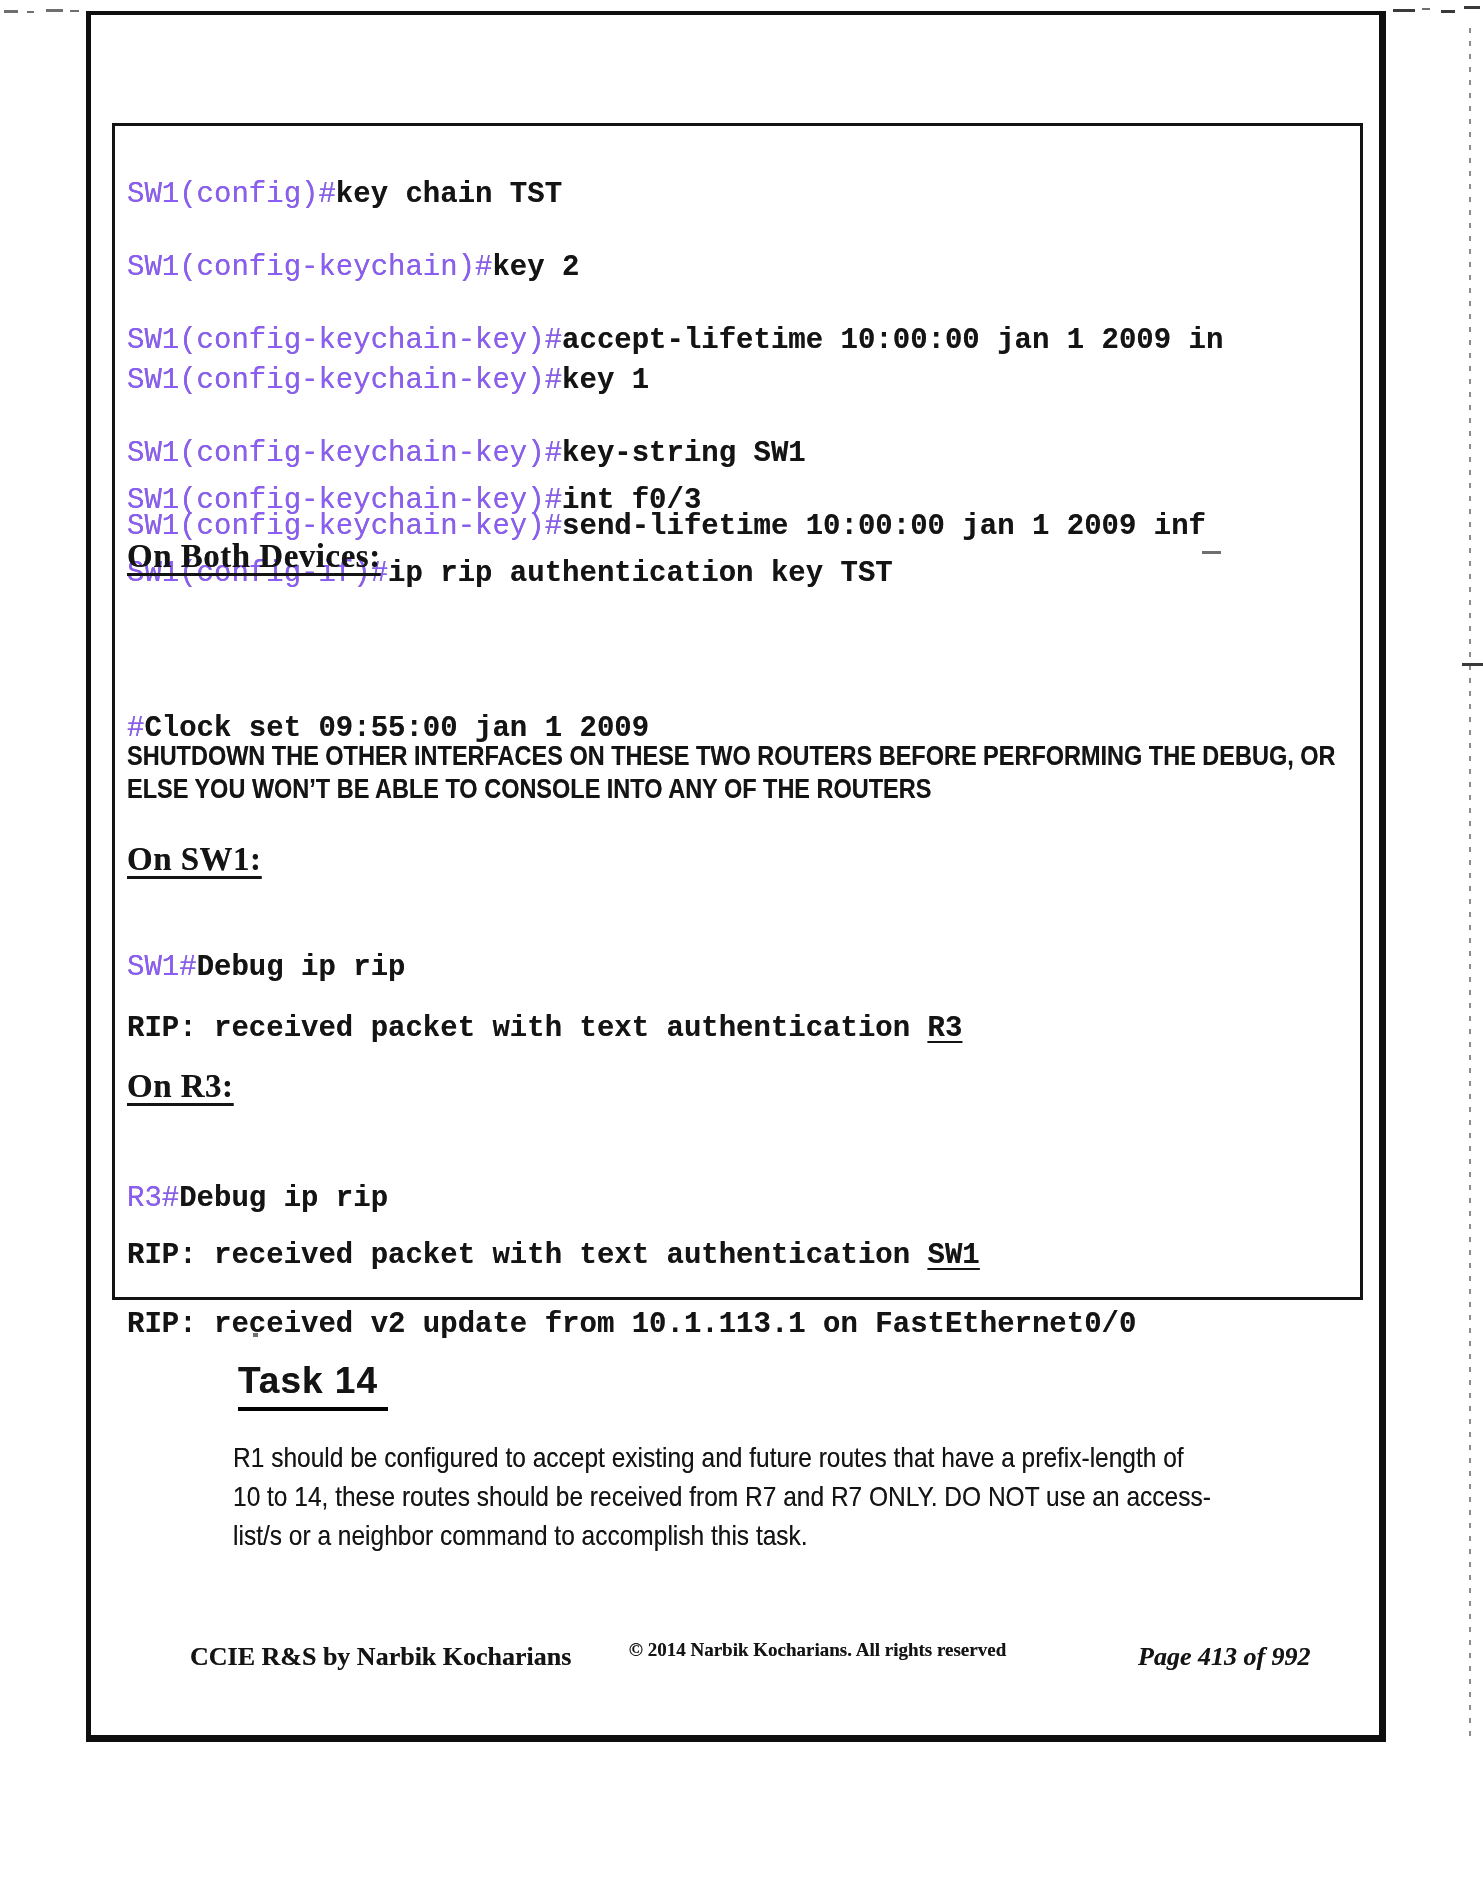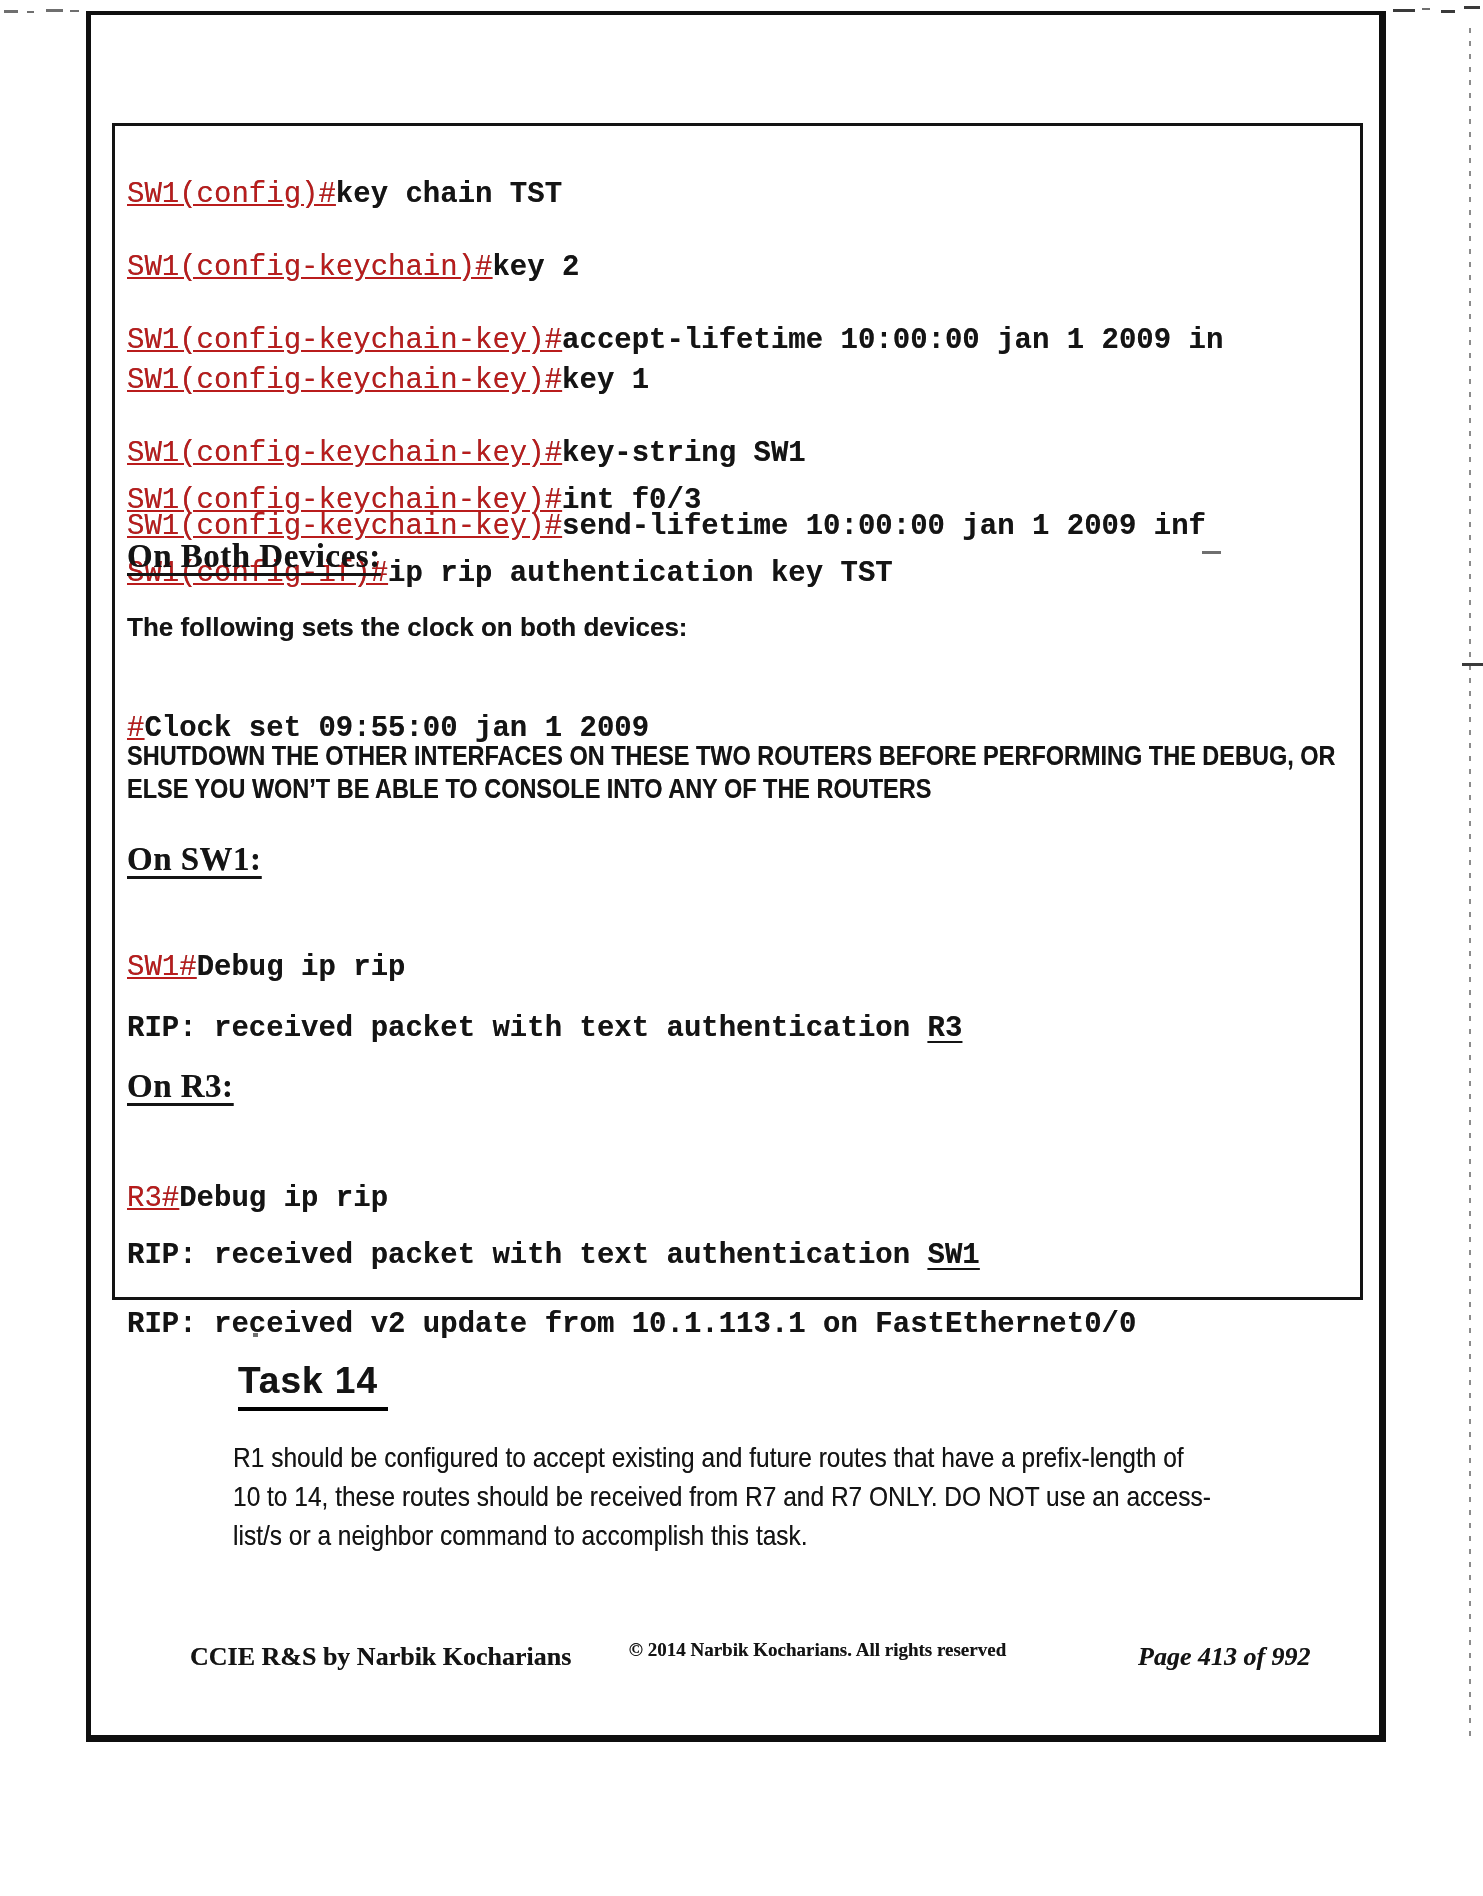--- a/index.html
+++ b/index.html
@@ -27,21 +27,21 @@
     box-sizing:border-box;
     border:3px solid #131313;
     background:transparent;
   }
   .blk{position:absolute;left:12px;white-space:pre;}
   .cline{
     font-family:"Liberation Mono",monospace;
     font-size:29px;line-height:37px;
     color:#141414;white-space:pre;
   }
-  .cp{font-weight:400;color:#b91c1c;text-decoration:underline;}
+  .cp{font-weight:400;color:#8b5cf6;}
   .cc{font-weight:700;}
   .cout .cline{line-height:33px;font-weight:700;}
   .mark-underline{text-decoration:underline;text-decoration-thickness:2px;text-underline-offset:5px;}
   .hserif{
     font-family:"Liberation Serif",serif;
     font-weight:700;font-size:33px;letter-spacing:0.5px;
     text-decoration:underline;text-decoration-thickness:3px;text-underline-offset:6px;
     white-space:nowrap;
   }
   .note{
@@ -125,21 +125,20 @@
       <div class="cline"><span class="cp">SW1(config-keychain-key)#</span><span class="cc">send-lifetime 10:00:00 jan 1 2009 inf</span></div>
     </div>
 
     <div class="blk" style="top:320px;">
       <div class="cline"><span class="cp">SW1(config-keychain-key)#</span><span class="cc">int f0/3</span></div>
       <div class="cline"><span class="cp">SW1(config-if)#</span><span class="cc">ip rip authentication key TST</span></div>
     </div>
 
     <div class="blk hserif" style="top:412px;">On Both Devices:</div>
 
-    <div class="blk note" style="top:486px;">The following sets the clock on both devices:</div>
 
     <div class="blk" style="top:548px;">
       <div class="cline"><span class="cp">#</span><span class="cc">Clock set 09:55:00 jan 1 2009</span></div>
     </div>
 
     <div class="blk warn" style="top:614px;">
       <div>SHUTDOWN THE OTHER INTERFACES ON THESE TWO ROUTERS BEFORE PERFORMING THE DEBUG, OR</div>
       <div>ELSE YOU WON’T BE ABLE TO CONSOLE INTO ANY OF THE ROUTERS</div>
     </div>
 

